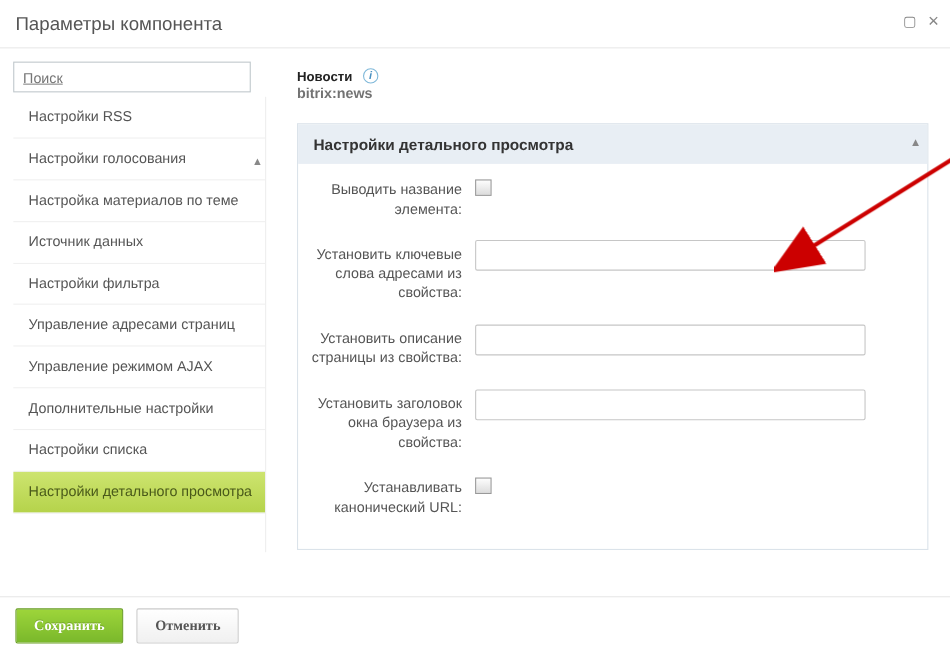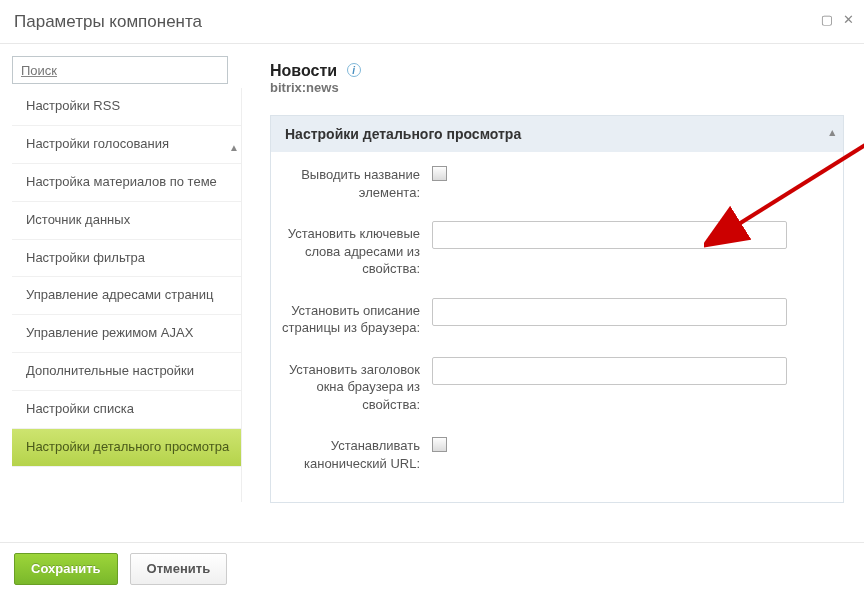--- a/index.html
+++ b/index.html
@@ -85,21 +85,21 @@
     .content {
       flex: 1;
       padding: 18px 20px 10px 18px;
       position: relative;
       overflow: hidden;
     }
     .content-header {
       margin-bottom: 20px;
     }
     .content-title {
-      font-size: 16px;
+      font-size: 12px;
       font-weight: bold;
       color: #222;
       display: inline-block;
       text-align: center;
     }
     .info-icon {
       display: inline-block;
       width: 14px;
       height: 14px;
       border: 1px solid #7fb8d9;
@@ -186,20 +186,21 @@
       align-items: center;
     }
     .btn {
       height: 32px;
       padding: 0 16px;
       border: 1px solid #ccc;
       border-radius: 2px;
       cursor: pointer;
       font-size: 13px;
       font-weight: bold;
+      font-family: Liberation Serif, serif;
     }
     .btn-primary {
       background: linear-gradient(#9dd53a, #7ab82b);
       border-color: #6a9f25;
       color: #fff;
       text-shadow: 0 -1px 0 rgba(0,0,0,0.2);
     }
     .btn-default {
       background: linear-gradient(#ffffff, #f0f0f0);
       border-color: #ccc;
@@ -256,21 +257,21 @@
       <div class="section-body">
         <div class="form-row">
           <div class="form-label">Выводить название элемента:</div>
           <div class="form-control"><span class="checkbox"></span></div>
         </div>
         <div class="form-row">
           <div class="form-label">Установить ключевые слова адресами из свойства:</div>
           <div class="form-control"><input type="text" class="text-input" style=""></div>
         </div>
         <div class="form-row">
-          <div class="form-label">Установить описание страницы из браузера:</div>
+          <div class="form-label">Установить описание страницы из свойства:</div>
           <div class="form-control"><input type="text" class="text-input" style=""></div>
         </div>
         <div class="form-row">
           <div class="form-label">Установить заголовок окна браузера из свойства:</div>
           <div class="form-control"><input type="text" class="text-input" style=""></div>
         </div>
         <div class="form-row">
           <div class="form-label">Устанавливать канонический URL:</div>
           <div class="form-control"><span class="checkbox"></span></div>
         </div>

